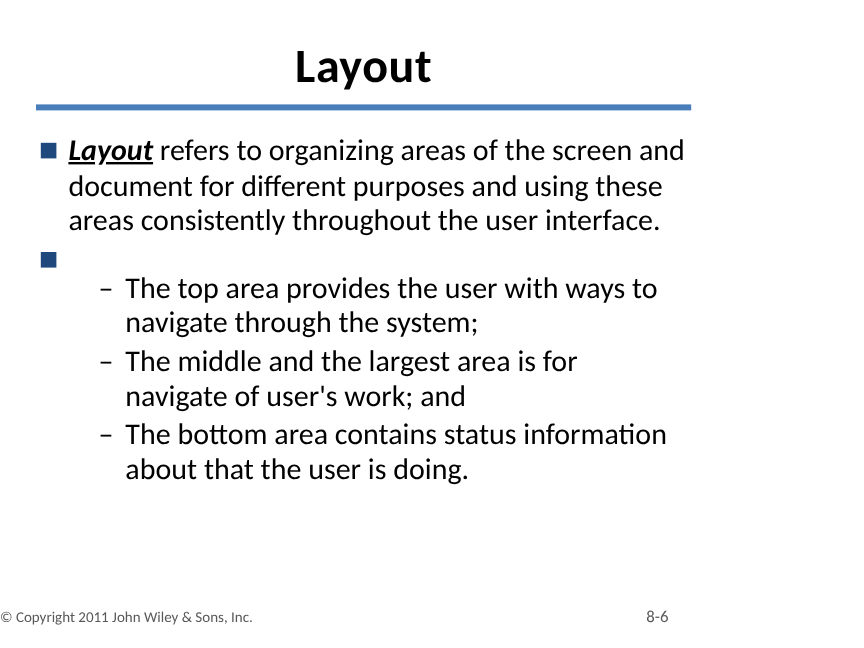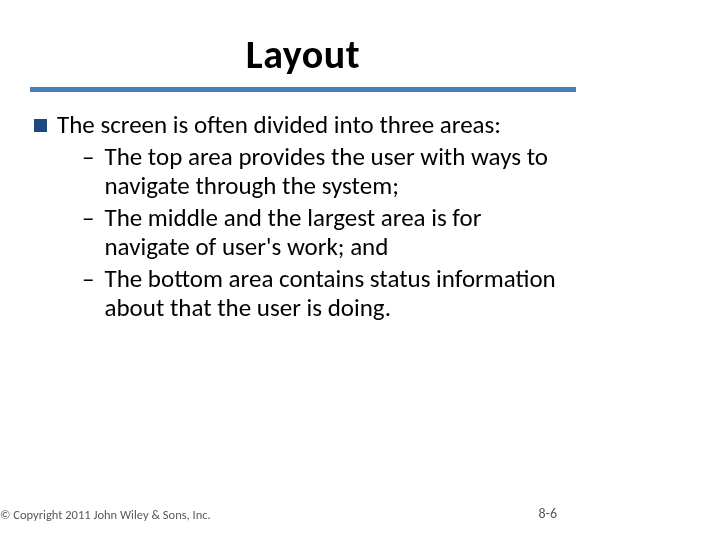--- a/index.html
+++ b/index.html
@@ -24,24 +24,29 @@
 <body>
 
 <div class="slide">
   <div class="title-block">
     <div class="title">Layout</div>
   </div>
   <div class="rule"></div>
 
   <div class="body">
 
+    <div class="bullet-l1">
+      <span class="sq"></span>
+      <div class="bt">
+        <span class="term">Layout</span><span> refers to organizing areas of the screen and document for different purposes and using these areas consistently throughout the user interface.</span>
+      </div>
+    </div>
 
     <div class="bullet-l1">
       <span class="sq"></span>
-      <div class="bt">The screen is often divided into three areas:</div>
     </div>
 
     <div class="sub">
       <div class="bullet-l2">
         <span class="dash">–</span>
         <div class="bt">The top area provides the user with ways to navigate through the system;</div>
       </div>
       <div class="bullet-l2">
         <span class="dash">–</span>
         <div class="bt">The middle and the largest area is for navigate of user's work; and</div>

